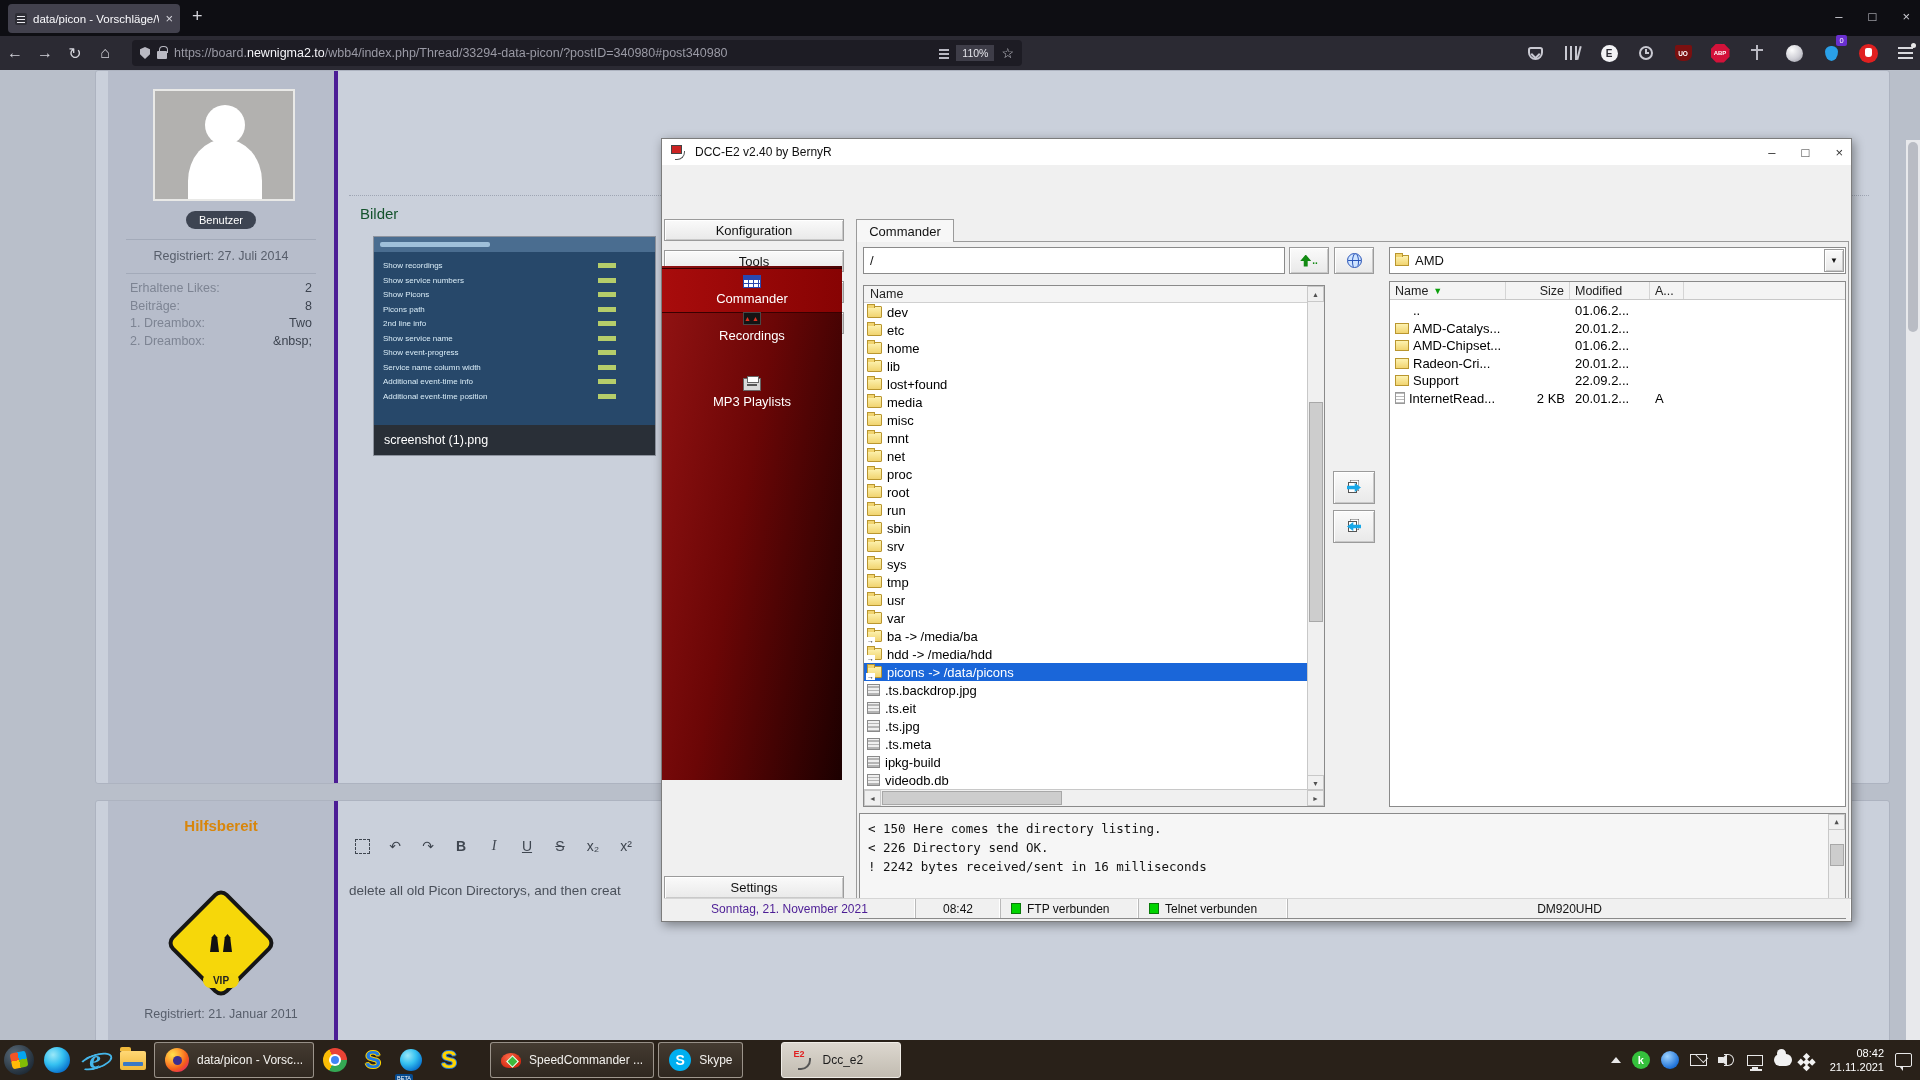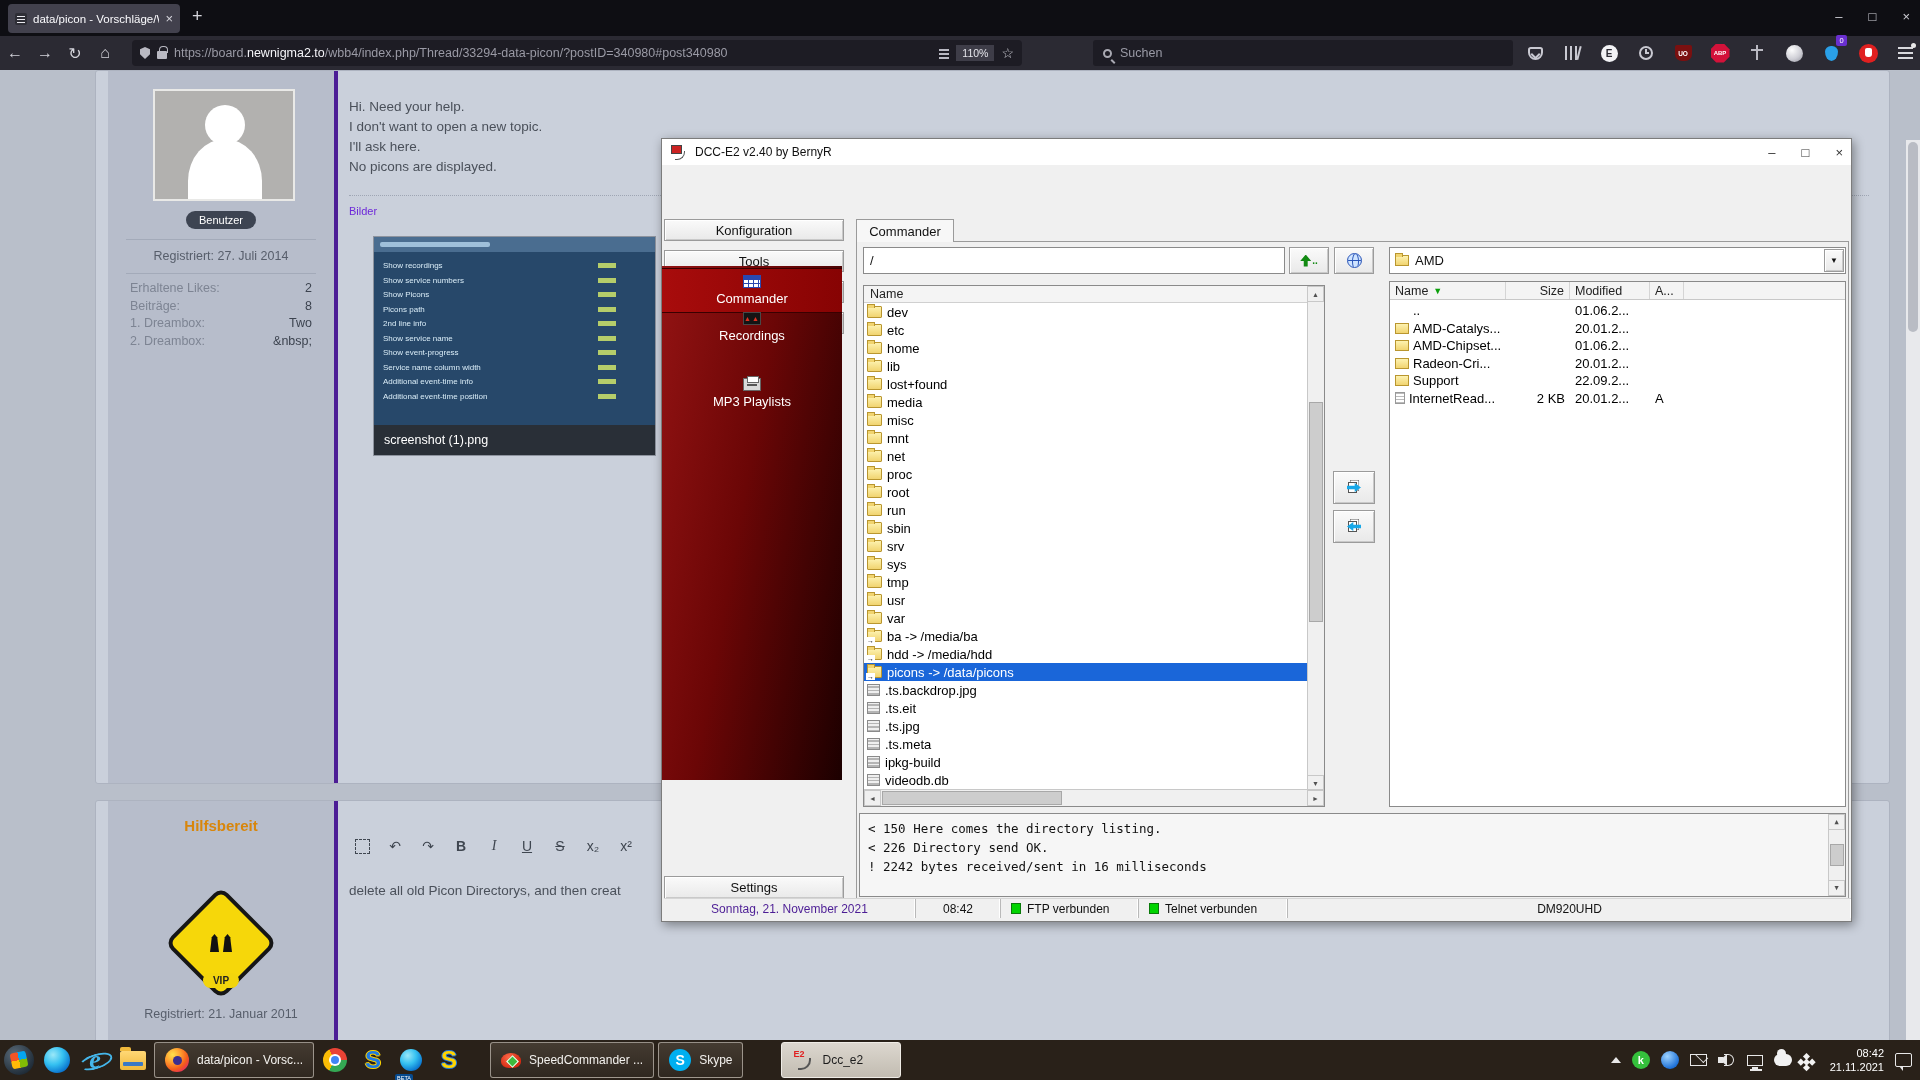--- a/index.html
+++ b/index.html
@@ -90,21 +90,21 @@
   .rolebadge { position:absolute; left:50%; transform:translateX(-50%); top:140px; background:#3d4452; color:#fff;
     font-size:11px; padding:3px 13px; border-radius:10px; white-space:nowrap; }
   .sb-div { position:absolute; left:18px; right:18px; height:1px; background:#a3aab9; }
   .registered { position:absolute; left:0; width:100%; text-align:center; font-size:12.5px; color:#575e6b; }
   .stats { position:absolute; left:22px; right:22px; top:210px; font-size:12.5px; }
   .stat-row { display:flex; justify-content:space-between; height:17.5px; }
   .stat-row .lbl { color:#7d8493; }
   .stat-row .val { color:#3c434f; }
   .pbody { position:absolute; left:253px; top:26px; font-size:13.5px; color:#4a505a; line-height:20px; }
   .dotsep { position:absolute; left:253px; right:20px; top:124px; border-top:1px dotted #9fa6b4; }
-  .img-heading { position:absolute; left:253px; top:134px; font-size:11px; color:#6d28d9; }
+  .img-heading { position:absolute; left:264px; top:134px; font-size:15px; color:#14532d; }
   .thumb { position:absolute; left:277px; width:283px; border:1px solid #8d939e; overflow:hidden; }
   #thumb1 { top:165px; height:220px; background:#27486a; }
   #thumb1 .ttl { position:absolute; left:0; top:0; width:100%; height:15px; background:#4a6d90; }
   #thumb1 .ttl::before { content:""; position:absolute; left:6px; top:5px; width:110px; height:5px; background:#9fc0da; border-radius:2px; }
   .t1lines { position:absolute; left:9px; top:22px; font-size:8px; line-height:14.5px; color:#d9ecf7; }
   .t1line { position:relative; white-space:nowrap; }
   .t1line::after { content:""; position:absolute; left:215px; top:4px; width:18px; height:5px; background:#cfe56a; opacity:.85; }
   .thumb-cap { position:absolute; left:0; bottom:0; width:100%; height:30px; background:rgba(42,42,44,.82);
     color:#fff; font-size:12.5px; line-height:30px; padding-left:10px; }
   #thumb2 { top:414px; height:232px; background:#d7dade; }
@@ -237,21 +237,21 @@
   .rrow .cell { padding:0 5px; white-space:nowrap; overflow:hidden; }
   .rrow .cn { width:116px; display:flex; align-items:center; gap:4px; }
   .rrow .cs { width:64px; text-align:right; justify-content:flex-end; display:flex; }
   .rrow .cm { width:80px; } .rrow .ca { width:34px; }
   .rrow .rico { width:14px; height:11px; flex:none; }
   .rrow.folder .rico { background:linear-gradient(#fdf2b0,#f1d470); border:1px solid #b9962f; }
   .rrow.file .rico { background:#fff; border:1px solid #999;
     background-image:repeating-linear-gradient(0deg,#bbb 0 1px,transparent 1px 3px); width:10px; height:12px; }
   .rrow.up .rico { border:none; background:none; }
 
-  .logbox { position:absolute; left:197px; top:674px; width:987px; height:84px; background:#f6f6f6; border:1px solid #8a8a8a;
+  .logbox { position:absolute; left:197px; top:674px; width:987px; height:106px; background:#f6f6f6; border:1px solid #8a8a8a;
     font-family:"DejaVu Sans Mono", monospace; font-size:12.5px; color:#111; padding:5px 0 0 8px; line-height:19px; }
   .log-vscroll { position:absolute; right:0; top:0; width:17px; height:100%; background:#f0f0f0; border-left:1px solid #c8c8c8; }
 
   .statusbar { position:absolute; left:2px; bottom:3px; width:1187px; height:20px; background:#f0f0f0;
     border-top:1px solid #d5d5d5; display:flex; font-size:12px; color:#111; }
   .seg { border-right:1px solid #b9b9b9; box-shadow:inset -1px 0 0 #fff; display:flex; align-items:center;
     justify-content:center; gap:6px; }
   .seg.date { width:252px; color:#4c1d95; }
   .seg.time { width:85px; }
   .seg.ftp { width:138px; justify-content:flex-start; padding-left:10px; }
@@ -355,24 +355,20 @@
     <span class="navico">↻</span>
     <span class="navico">⌂</span>
     <div class="urlbar">
       <span class="shield-ico"></span>
       <span class="lock-ico"></span>
       <span class="url"><span>https://board.</span><b>newnigma2.to</b><span>/wbb4/index.php/Thread/33294-data-picon/?postID=340980#post340980</span></span>
       <span class="reader-ico"></span>
       <span class="zoombadge">110%</span>
       <span class="star">☆</span>
     </div>
-    <div class="searchbox">
-      <span class="mag"></span>
-      <span class="search-ph">Suchen</span>
-    </div>
     <div class="extrow">
       <span class="ext">
           <span class="pocket-ico"></span>
         </span>
       <span class="ext">
           <span class="lib-ico"></span>
         </span>
       <span class="ext">
           <span class="ecircle-ico">E</span>
         </span>
@@ -429,26 +425,20 @@
               <span class="lbl">1. Dreambox:</span>
               <span class="val">Two</span>
             </div>
 
             <div class="stat-row">
               <span class="lbl">2. Dreambox:</span>
               <span class="val">&amp;nbsp;</span>
             </div>
 
         </div>
-      </div>
-      <div class="pbody">
-        <div class="bline">Hi. Need your help.</div>
-          <div class="bline">I don't want to open a new topic.</div>
-          <div class="bline">I'll ask here.</div>
-          <div class="bline">No picons are displayed.</div>
       </div>
       <div class="dotsep"></div>
       <div class="img-heading">Bilder</div>
 
       <div class="thumb" id="thumb1">
         <div class="ttl"></div>
         <div class="t1lines">
           <div class="t1line">Show recordings</div>
             <div class="t1line">Show service numbers</div>
             <div class="t1line">Show Picons</div>

